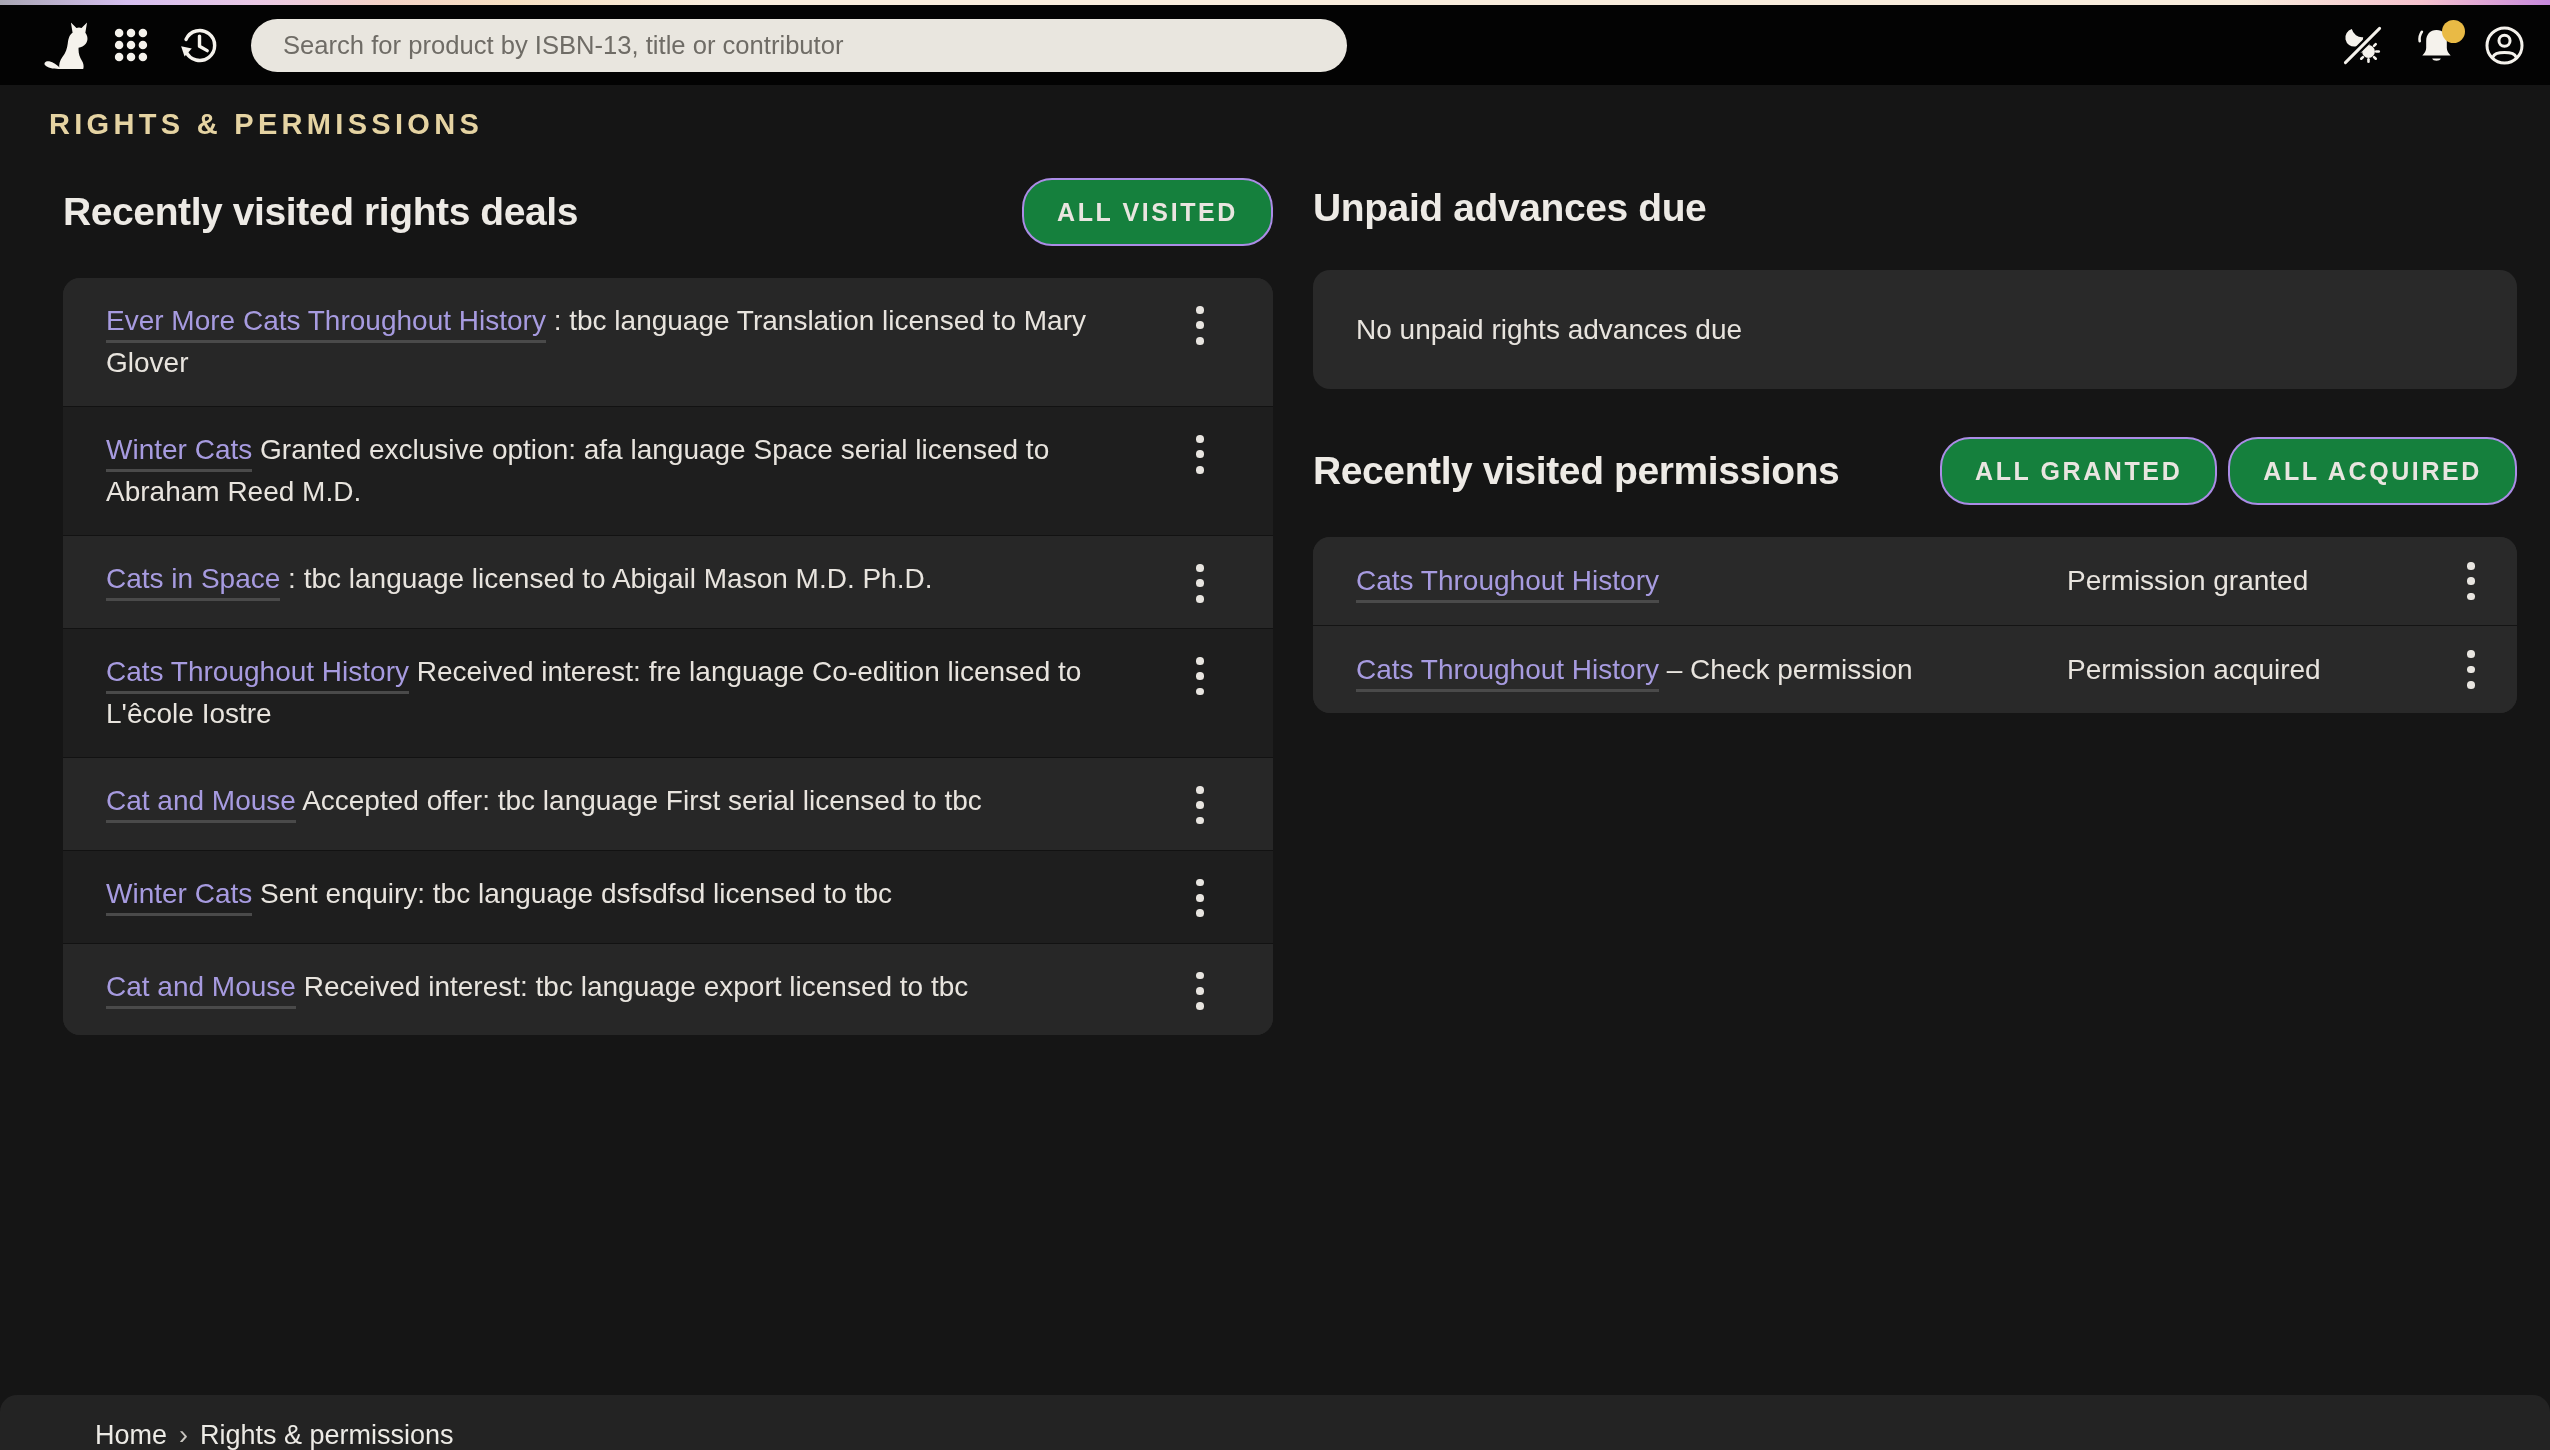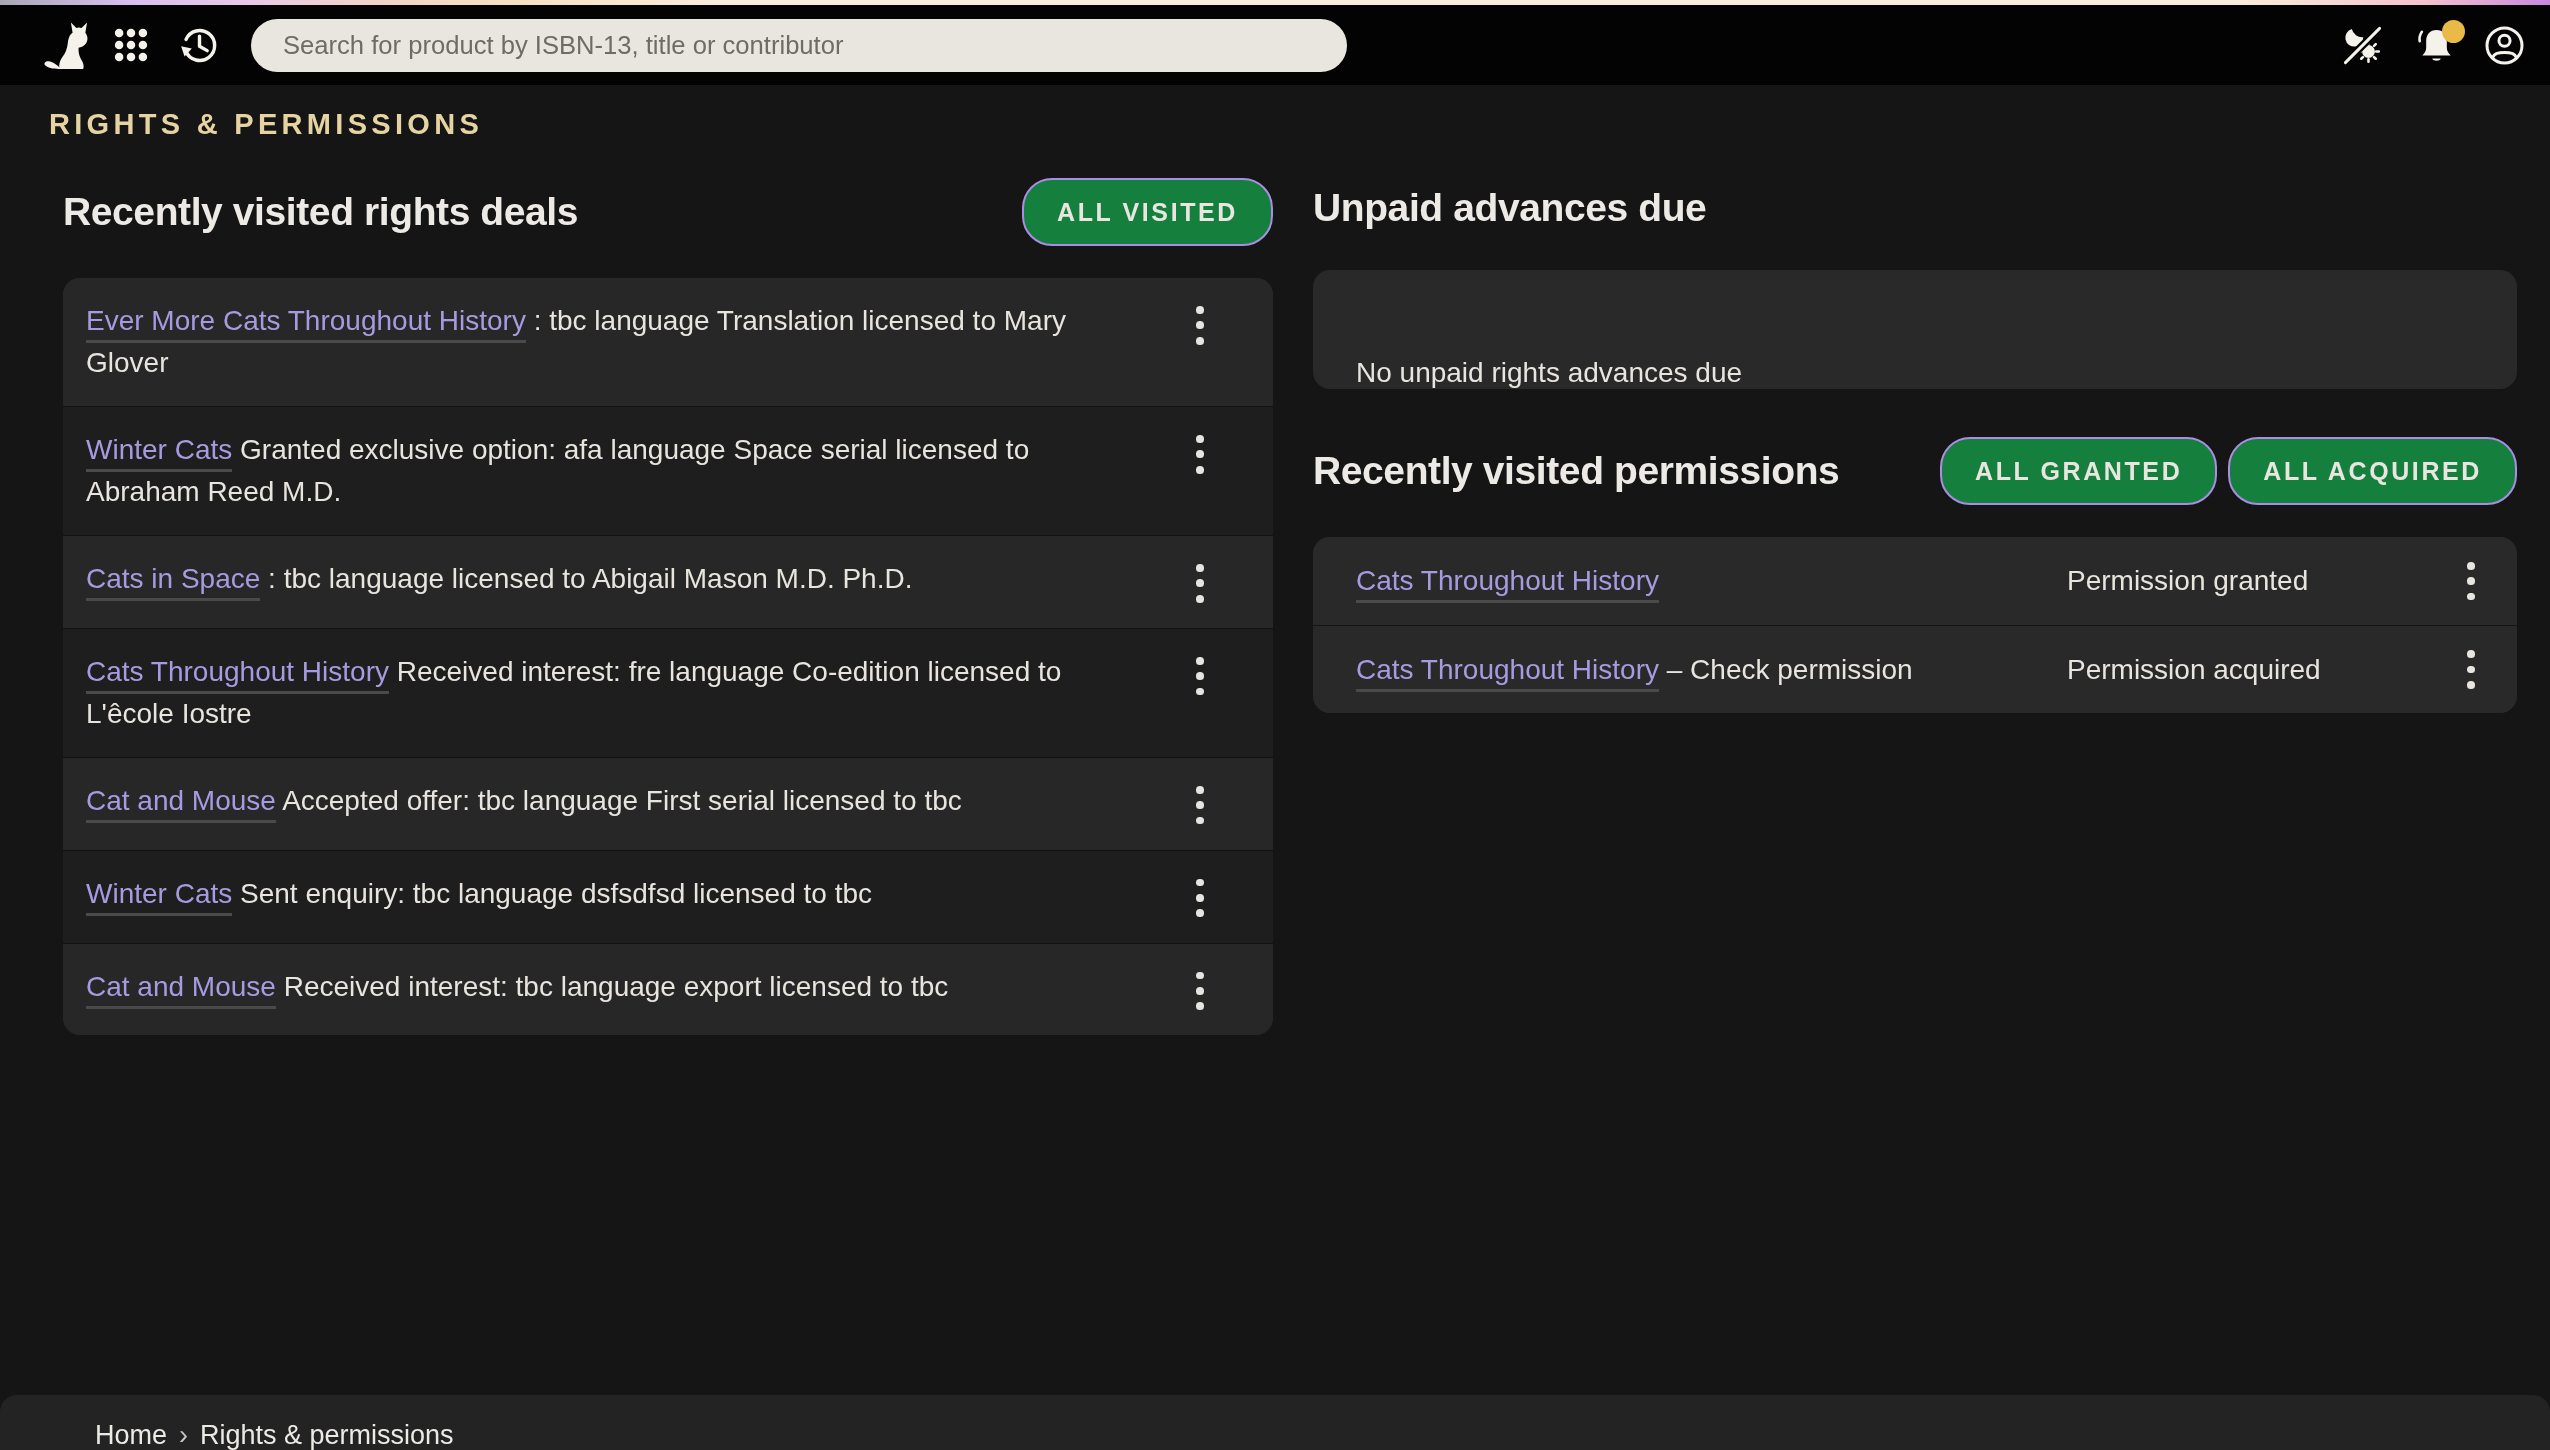--- a/index.html
+++ b/index.html
@@ -69,40 +69,40 @@
     background:#15803d; border:2.6px solid #ab8ce6;
     color:#e9e5e0; font-size:25px; font-weight:600; letter-spacing:2.6px;
     font-family:"Liberation Sans","DejaVu Sans",sans-serif;
     cursor:pointer; white-space:nowrap;
   }
   .card { border-radius:17px; overflow:hidden; background:#272727; }
 
   
   .deal-row {
     display:flex; background:#272727;
-    padding:22px 66px 22px 23px;
+    padding:22px 66px 22px 43px;
     font-size:28px; line-height:42px; color:#e8e4de;
   }
   .deal-row.alt { background:#1e1e1e; }
   .deal-row + .deal-row { border-top:1.7px solid #121212; }
   .deal-text { width:1036px; flex:none; }
   a.purple-link {
     color:#a79be0; text-decoration:none;
     border-bottom:3.4px solid #4a4a4a; padding-bottom:4.3px;
   }
   .kebab {
     margin-left:auto; align-self:flex-start; margin-top:2.6px;
     display:flex; flex-direction:column; gap:7.7px;
     background:none; border:none; cursor:pointer; padding:3.4px;
   }
   .kebab i { width:7.7px; height:7.7px; border-radius:50%; background:#e8e5e0; display:block; }
 
   
   .empty-card {
-    height:119px; display:flex; align-items:flex-end;
+    height:119px; display:flex; align-items:center;
     padding:0 43px; font-size:28px; color:#e8e4de; background:#292929;
     border-radius:17px;
     margin-top:21px;
   }
   .perm-header { margin-top:48px; }
   .perm-row {
     display:flex; align-items:center; background:#292929;
     height:88px; padding:0 39px 0 43px; font-size:28px;
   }
   .perm-row + .perm-row { border-top:1.7px solid #141414; }

